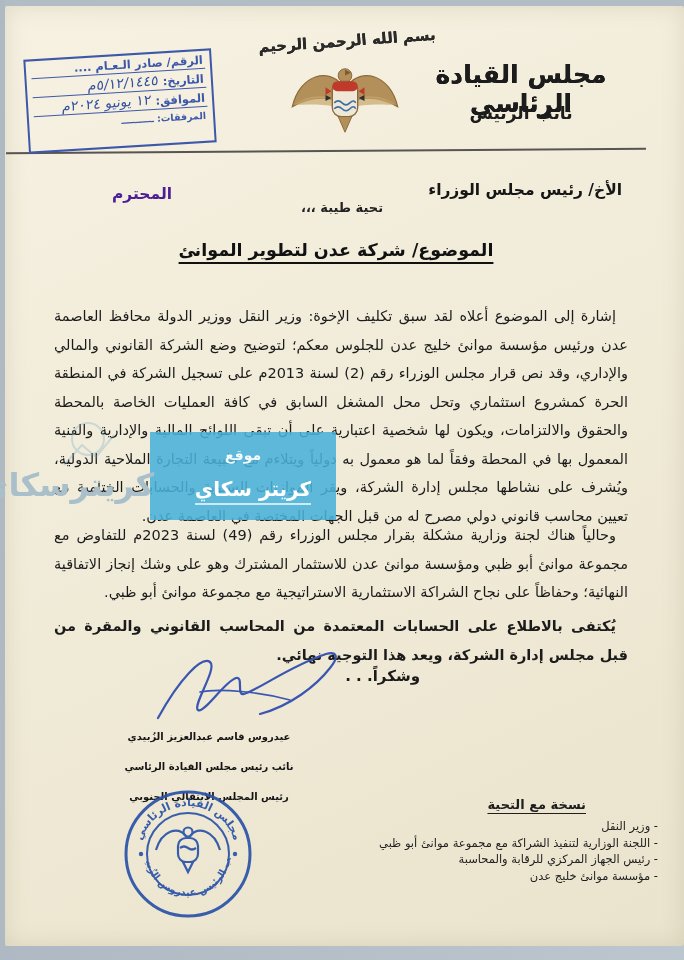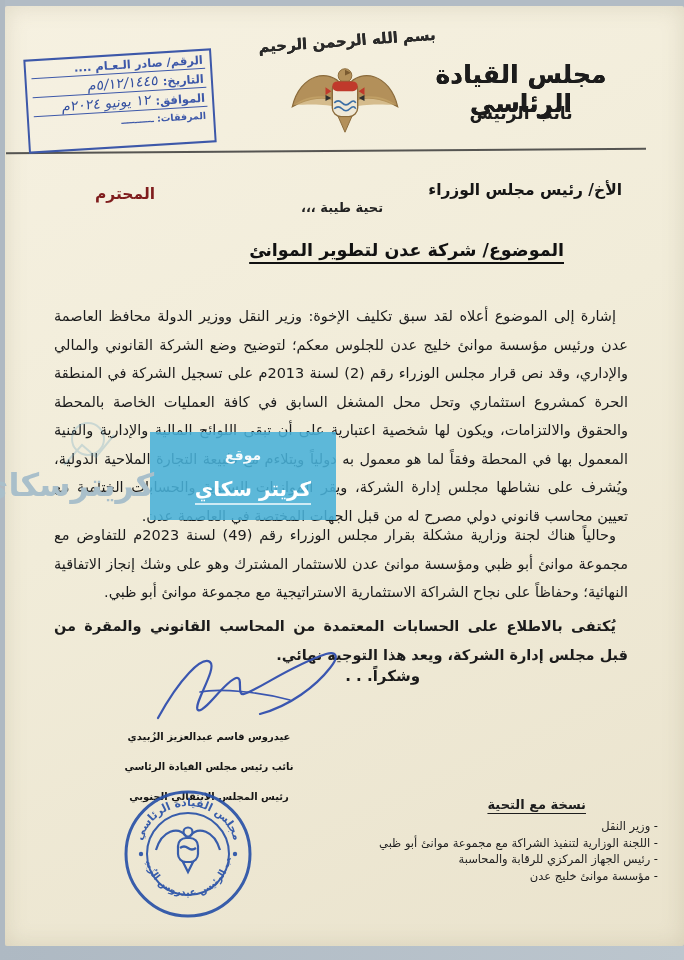--- a/index.html
+++ b/index.html
@@ -24,23 +24,23 @@
   .stamp{top:54px;left:26px;width:188px;min-height:94px;border:2.5px solid #3d58a9;color:#3d58a9;
          transform:rotate(-3.5deg);background:rgba(255,255,255,.06);padding:1px 5px 3px 5px;box-sizing:border-box;}
   .stamp-row{border-bottom:1.4px solid #3d58a9;font-size:11.5px;font-weight:bold;padding:1px 2px;
              display:flex;align-items:baseline;gap:4px;}
   .stamp-row:last-child{border-bottom:none;font-size:9.5px;padding-top:3px;}
   .hand{font-size:14px;color:#3450a0;transform:skewX(-8deg) rotate(-1deg);font-weight:normal;
         letter-spacing:1px;white-space:nowrap;}
 
   
   .addressee{top:181px;right:62px;font-size:15.5px;font-weight:bold;color:#161616;}
-  .honorific{top:185px;left:95px;font-size:15.5px;font-weight:bold;color:#7f1d1d;}
+  .honorific{top:185px;left:112px;font-size:15.5px;font-weight:bold;color:#4c1d95;}
   .greeting{top:200px;left:262px;width:160px;text-align:center;font-size:13px;font-weight:bold;color:#222;}
-  .subject{top:240px;left:108px;right:120px;font-size:17.5px;font-weight:bold;color:#111;
+  .subject{top:240px;left:108px;right:120px;text-align:center;font-size:17.5px;font-weight:bold;color:#111;
            text-decoration:underline;text-underline-offset:6px;text-decoration-thickness:2px;}
 
   
   .para{right:56px;left:54px;text-align:justify;font-size:14.5px;line-height:28.5px;color:#1b1b1b;
         text-indent:12px;}
   .p1{top:302px;}
   .p2{top:521px;}
   .p3{top:612px;font-weight:bold;}
   .closing{top:667px;left:300px;width:120px;font-size:15px;font-weight:bold;color:#1b1b1b;}
 

